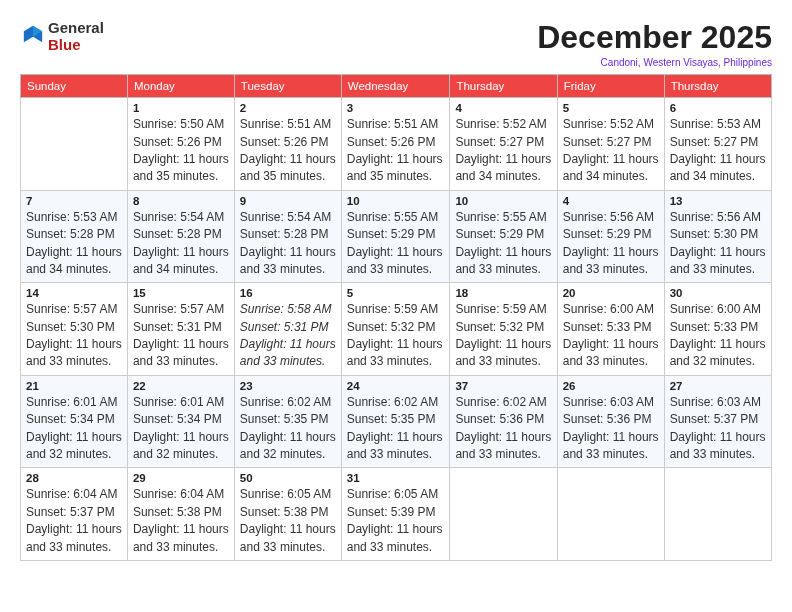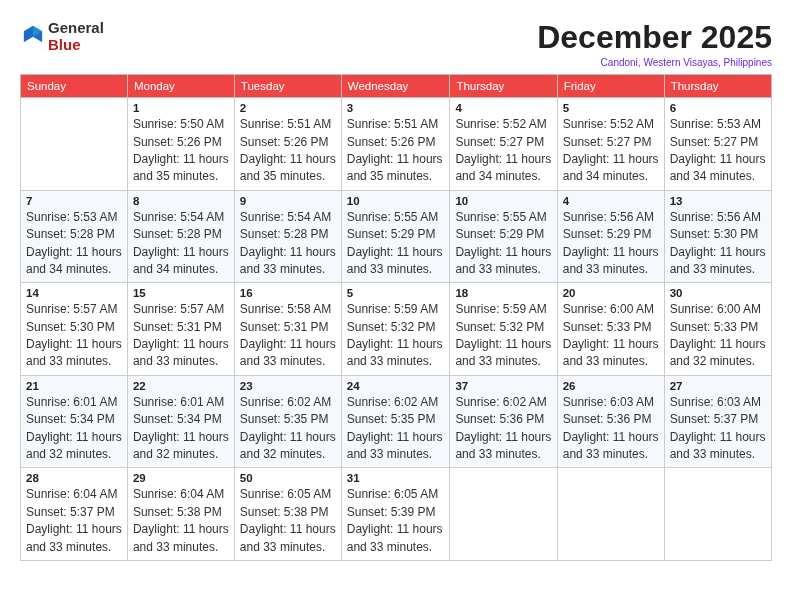--- a/index.html
+++ b/index.html
@@ -236,21 +236,21 @@
           </td>
           <td>
             <span class="day-num">15</span>
             <div class="day-info" style="white-space: pre-line;">Sunrise: 5:57 AM
 Sunset: 5:31 PM
 Daylight: 11 hours
 and 33 minutes.</div>
           </td>
           <td>
             <span class="day-num">16</span>
-            <div class="day-info" style="white-space: pre-line;">Sunrise: 5:58 AM
+            <div class="day-info" style="white-space: pre-line; font-style: italic;">Sunrise: 5:58 AM
 Sunset: 5:31 PM
 Daylight: 11 hours
 and 33 minutes.</div>
           </td>
           <td>
             <span class="day-num">5</span>
             <div class="day-info" style="white-space: pre-line;">Sunrise: 5:59 AM
 Sunset: 5:32 PM
 Daylight: 11 hours
 and 33 minutes.</div>

